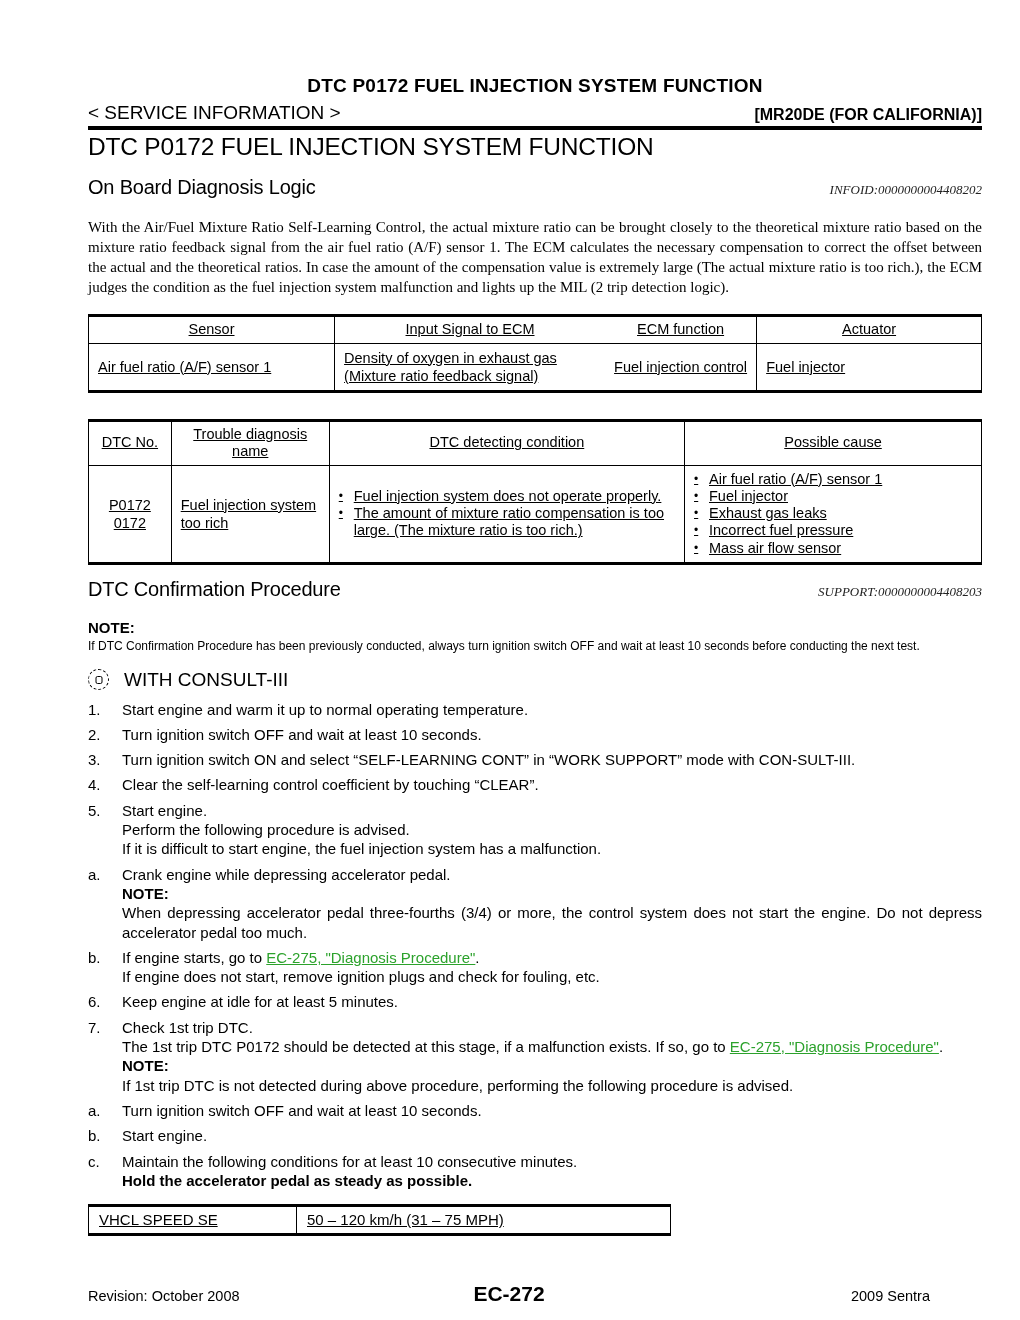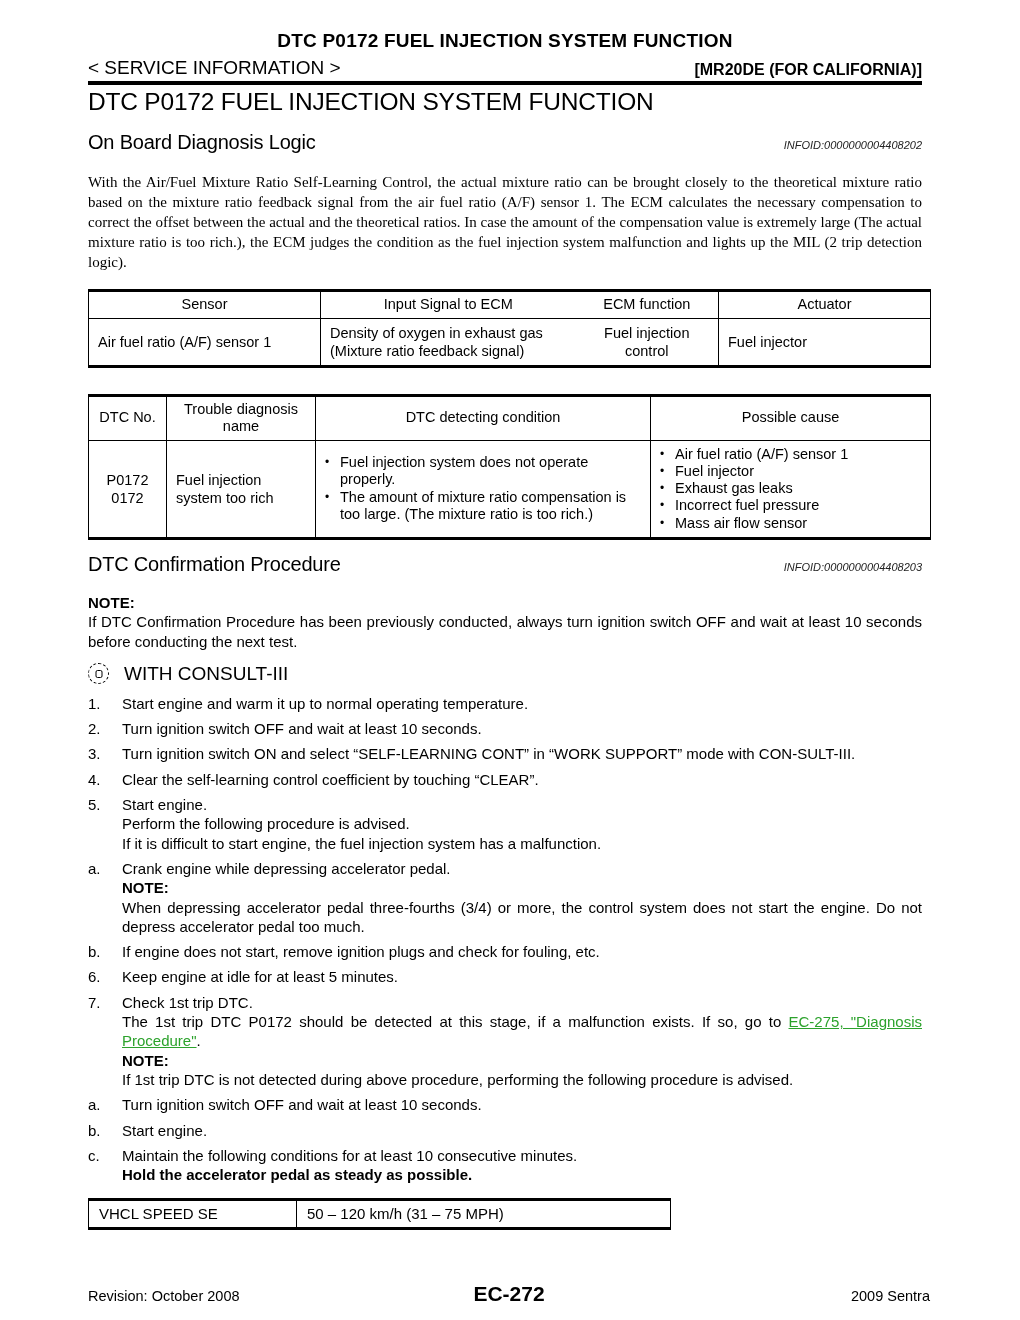--- a/index.html
+++ b/index.html
@@ -4,58 +4,58 @@
 <style>
   * { box-sizing: border-box; margin: 0; padding: 0; }
   html, body { width: 1020px; height: 1320px; }
   body {
     background: #ffffff;
     color: #000;
     font-family: "Liberation Sans", sans-serif;
     position: relative;
     overflow: hidden;
   }
-  .page { position: absolute; inset: 0; padding: 30px 98px 0 88px; }
+  .page { position: absolute; inset: 0; padding: 30px 38px 0 88px; margin-top: 45px; }
 
   
   .hdr-title { text-align: center; font-size: 19px; font-weight: bold; letter-spacing: .2px; }
   .hdr-row { display: flex; justify-content: space-between; align-items: flex-end; margin-top: 5px; }
   .hdr-left { font-size: 19px; text-align: center; }
   .hdr-right { font-size: 16px; font-weight: bold; }
   .rule { border-top: 4px solid #000; margin-top: 2px; }
 
   .doc-title { font-size: 24.5px; font-weight: 400; letter-spacing: -0.2px; margin-top: 3px; }
 
   .sec-head { display: flex; justify-content: space-between; align-items: baseline; }
   .sec-head.first { margin-top: 15px; }
   .sec-head.second { margin-top: 13px; }
   h2 { font-size: 20px; font-weight: 400; letter-spacing: -0.2px; text-align: center; }
-  .infoid { font-size: 11px; font-style: italic; color: #222; }
+  .infoid { font-size: 13px; font-style: italic; color: #222; font-family: Liberation Serif, serif; }
 
   .body-par { font-size: 15px; line-height: 20px; text-align: justify; margin-top: 18px; font-family: Liberation Serif, serif; }
 
   
-  table { border-collapse: collapse; table-layout: fixed; width: 100%; font-size: 14.5px; }
+  table { border-collapse: collapse; table-layout: fixed; width: 100%; font-size: 14.5px; text-decoration: underline; }
   .tbl { border-top: 3px solid #000; border-bottom: 3px solid #000;
          border-left: 1px solid #000; border-right: 1px solid #000; }
   .tbl th { font-weight: 400; text-align: center; border-bottom: 1px solid #000;
             padding: 4px 6px; line-height: 17.5px; }
   .tbl td { padding: 5px 9px; vertical-align: middle; line-height: 18px; }
   .bl { border-left: 1px solid #000; }
   .tc { text-align: center; }
   .t1 { margin-top: 17px; }
   .t2 { margin-top: 26px; }
 
   .cb { display: flex; line-height: 17.3px; }
   .cb .dot { width: 15px; flex: none; font-size: 12px; }
   .cb .bt { flex: 1; }
 
   
   .note-label { font-weight: bold; font-size: 15px; line-height: 19.3px; }
-  .note-text { font-size: 15px; line-height: 19.3px; text-align: justify; }
+  .note-text { font-size: 12px; line-height: 19.3px; text-align: justify; }
   .sec-note { margin-top: 17px; }
 
   
   .consult { display: flex; align-items: center; gap: 15px; margin-top: 12px; }
   .consult-icon { width: 21px; height: 21px; border: 1.6px dashed #000; border-radius: 50%;
                   position: relative; flex: none; }
   .consult-icon .sq { position: absolute; left: 50%; top: 50%; transform: translate(-50%, -50%);
                       width: 7px; height: 8px; border: 1.6px solid #000; border-radius: 2px; }
   .consult-label { font-size: 19px; }
 
@@ -177,21 +177,21 @@
           <span class="dot">•</span>
           <span class="bt">Mass air flow sensor</span>
         </div>
       </td>
     </tr>
   </tbody>
     </table>
 
   <div class="sec-head second">
     <h2>DTC Confirmation Procedure</h2>
-    <span class="infoid">INFOID:0000000004408203</span>
+    <span class="infoid">SUPPORT:0000000004408203</span>
   </div>
 
   <div class="sec-note">
     <div class="note-label">NOTE:</div>
     <div class="note-text">If DTC Confirmation Procedure has been previously conducted, always turn ignition switch OFF and wait at least 10 seconds before conducting the next test.</div>
   </div>
 
   <div class="consult">
     <span class="consult-icon">
         <span class="sq"></span>
@@ -235,20 +235,21 @@
       <div class="ct">
         <div>Crank engine while depressing accelerator pedal.</div>
         <div class="note-label">NOTE:</div>
         <div>When depressing accelerator pedal three-fourths (3/4) or more, the control system does not start the engine. Do not depress accelerator pedal too much.</div>
       </div>
     </div>
 
     <div class="step">
       <span class="mk">b.</span>
       <div class="ct">
+        <div><span>If engine starts, go to </span><a class="green-link">EC-275, "Diagnosis Procedure"</a><span>.</span></div>
         <div>If engine does not start, remove ignition plugs and check for fouling, etc.</div>
       </div>
     </div>
 
     <div class="step">
       <span class="mk">6.</span>
       <div class="ct">Keep engine at idle for at least 5 minutes.</div>
     </div>
 
     <div class="step">

